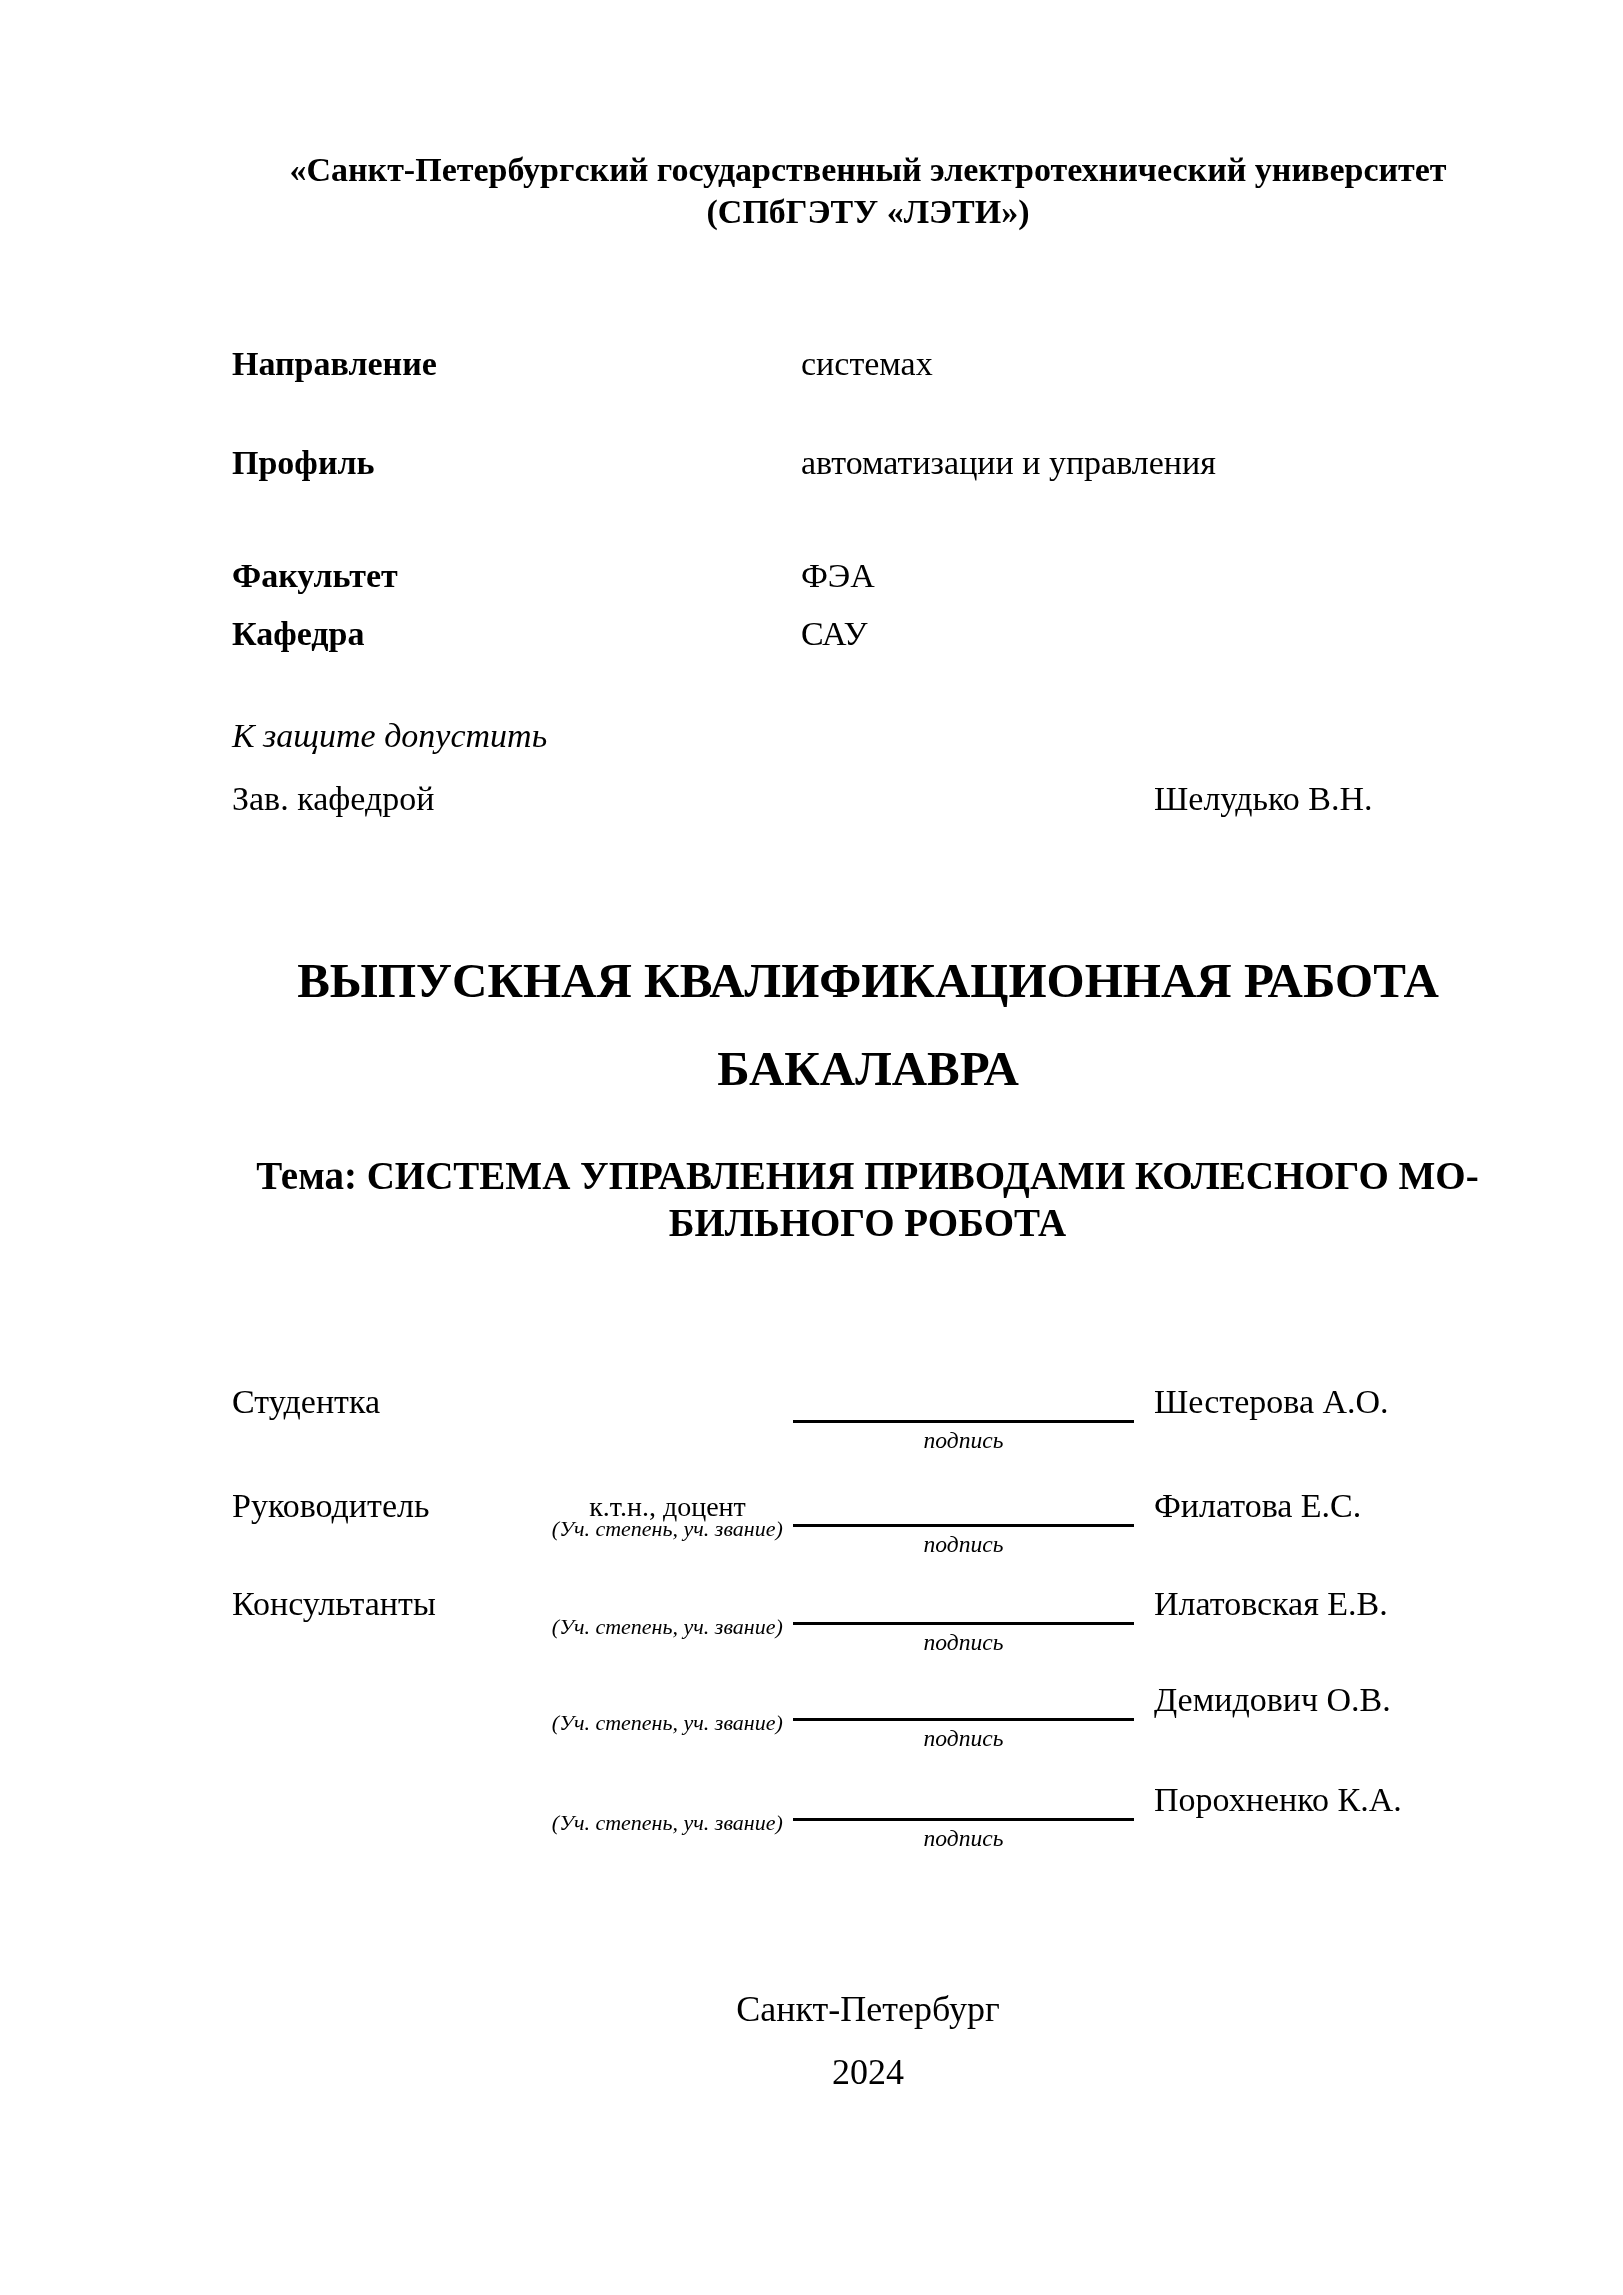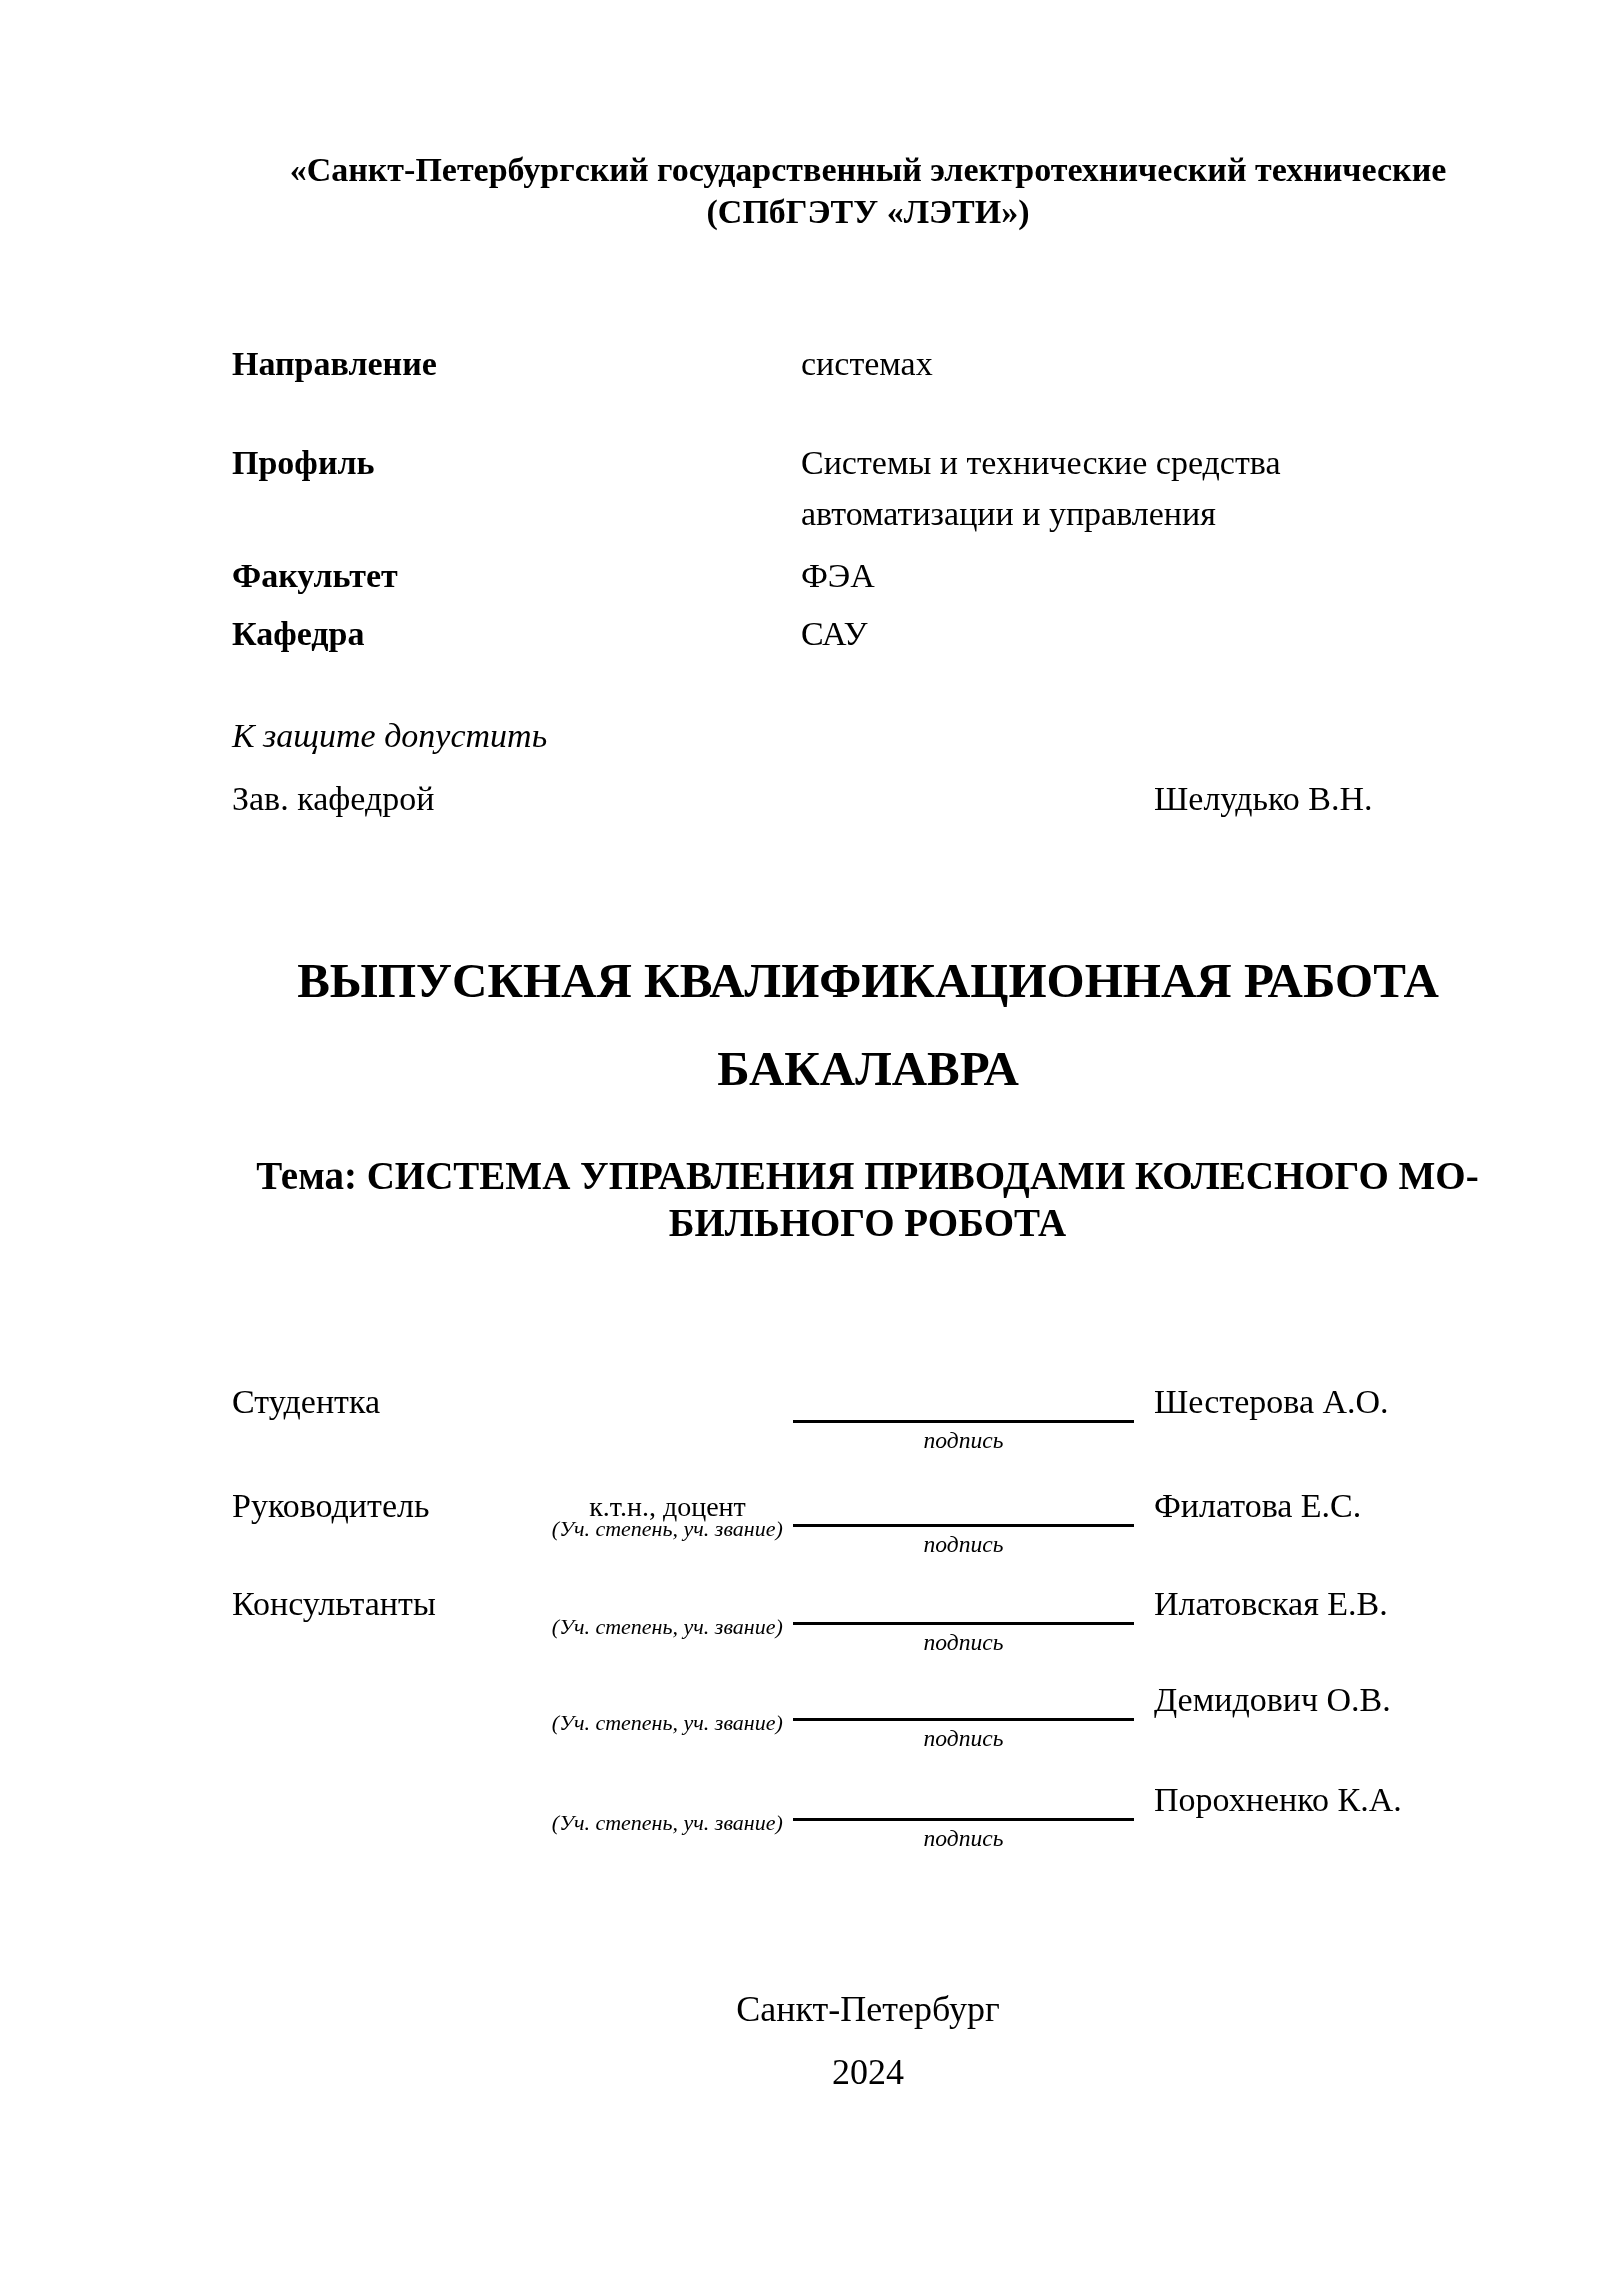--- a/index.html
+++ b/index.html
@@ -99,34 +99,33 @@
     position: absolute; top: 2049px; left: 232px; width: 1272px;
     text-align: center; font-size: 36px; line-height: 46px;
   }
 </style>
 </head>
 <body>
 
 <div class="page">
 
   <div class="uni-header">
-    <div>«Санкт-Петербургский государственный электротехнический технические</div>
+    <div>«Санкт-Петербургский государственный электротехнический университет</div>
     <div>(СПбГЭТУ «ЛЭТИ»)</div>
   </div>
 
   <div class="info-row info-row-0">
     <div class="info-label">Направление</div>
     <div class="info-value">
       <div>системах</div>
     </div>
   </div>
   <div class="info-row info-row-1">
     <div class="info-label">Профиль</div>
     <div class="info-value">
-      <div>Системы и технические средства</div>
       <div>автоматизации и управления</div>
     </div>
   </div>
   <div class="info-row info-row-2">
     <div class="info-label">Факультет</div>
     <div class="info-value">
       <div>ФЭА</div>
     </div>
   </div>
   <div class="info-row info-row-3">

